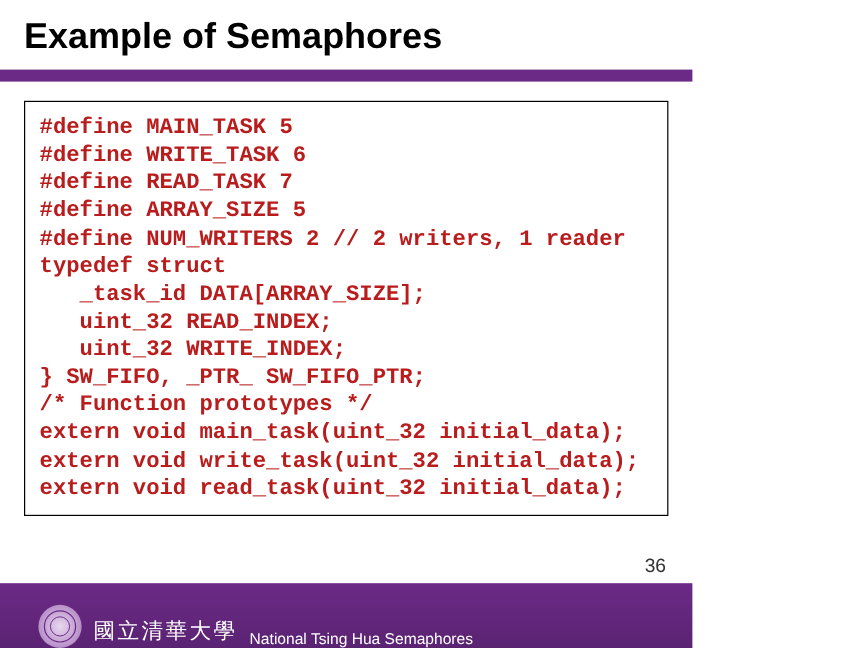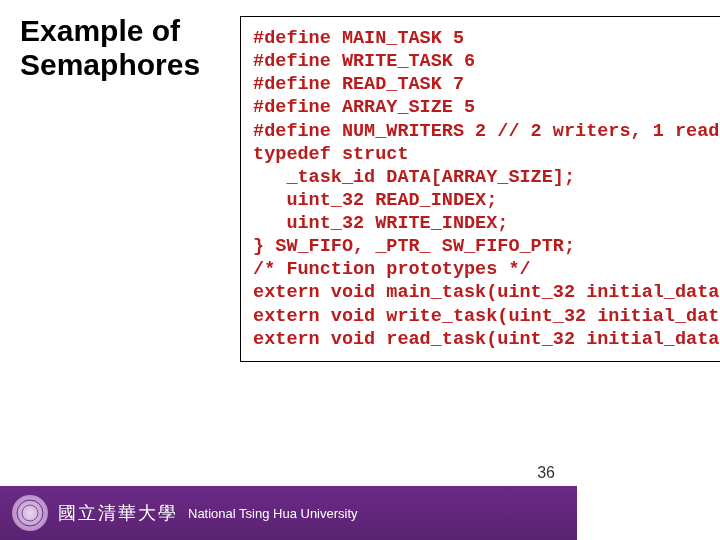--- a/index.html
+++ b/index.html
@@ -1,22 +1,22 @@
 <!DOCTYPE html>
 <html><head>
 <meta charset="utf-8">
 <style>
   * { margin: 0; padding: 0; box-sizing: border-box; }
   html, body { width: 720px; height: 540px; font-family: Arial, sans-serif; background: #fff; overflow: hidden; }
-  .slide { width: 577px; height: 540px; position: relative; display: flex; flex-direction: row; }
+  .slide { width: 577px; height: 540px; position: relative; display: flex; flex-direction: column; }
   .title { font-size: 30px; font-weight: bold; color: #000; padding: 14px 20px 10px 20px; }
   .title-bar { height: 10px; background: #6b2a86; width: 100%; }
   .content { padding: 16px 20px 0 20px; flex: 1; }
   .code-box { border: 1.5px solid #000; padding: 10px 12px; font-family: "Courier New", monospace; font-size: 18.5px; line-height: 1.25; font-weight: bold; white-space: pre; color: #b91c1c; }
-  .footer { position: absolute; bottom: 0; left: 0; right: 0; height: 54px; background: linear-gradient(to bottom, #6b2a86 0%, #5a2372 100%); display: flex; align-items: center; padding: 0 12px; }
+  .footer { position: absolute; bottom: 0; left: 0; right: 0; height: 54px; background: linear-gradient(to bottom, #6b2a86 0%, #5a2372 100%); display: flex; align-items: flex-end; padding: 0 32px; }
   .seal { width: 36px; height: 36px; border-radius: 50%; background: radial-gradient(circle, #e8d8ef 0%, #b88fc9 70%, #8a5ca5 100%); margin-right: 10px; display:flex; align-items:center; justify-content:center; font-size:9px; color:#5a2372; }
   .uni-cn { height: 28px; display: inline-flex; align-items: center; margin-right: 10px; }
   .uni-cn span { color: #fff; font-size: 18px; font-family: "SimSun","Songti SC",serif; letter-spacing: 2px; }
   .uni-en { color: #fff; font-size: 13px; }
   .pagenum { position: absolute; right: 22px; bottom: 58px; font-size: 16px; color: #333; }
 </style>
 </head>
 <body>
 
 <div class="slide">
@@ -46,16 +46,16 @@
   <div class="footer">
     <div class="seal">
       <svg width="30" height="30" viewBox="0 0 30 30">
           <circle cx="15" cy="15" r="13" fill="none" stroke="#6b2a86" stroke-width="1"></circle>
           <circle cx="15" cy="15" r="8" fill="none" stroke="#6b2a86" stroke-width="0.8"></circle>
         </svg>
     </div>
     <div class="uni-cn">
         <span>國立清華大學</span>
       </div>
-    <div class="uni-en">National Tsing Hua University</div>
+    <div class="uni-en">National Tsing Hua Semaphores</div>
   </div>
 
 </div>
 
 </body></html>

